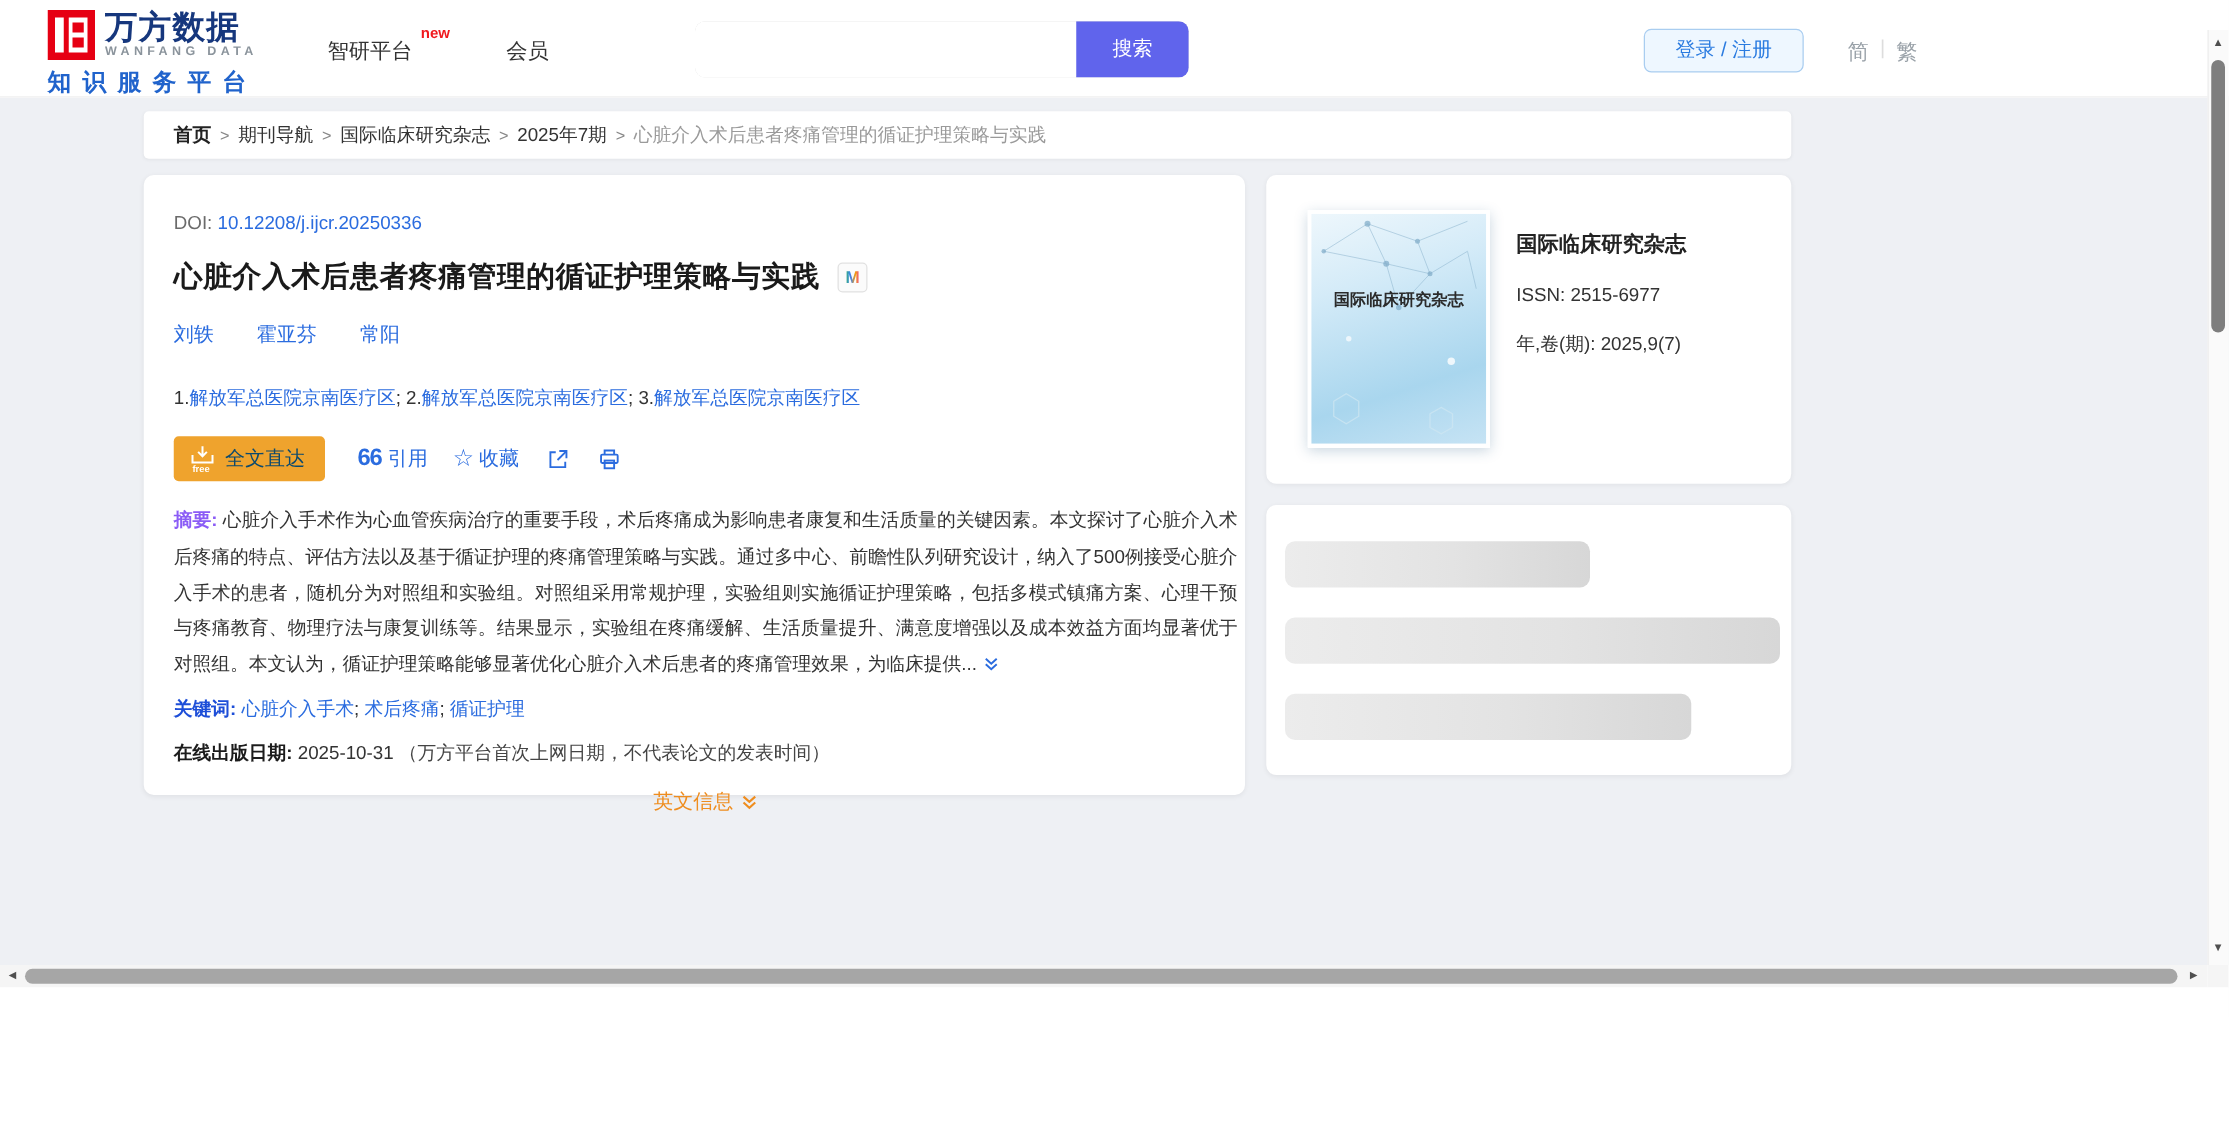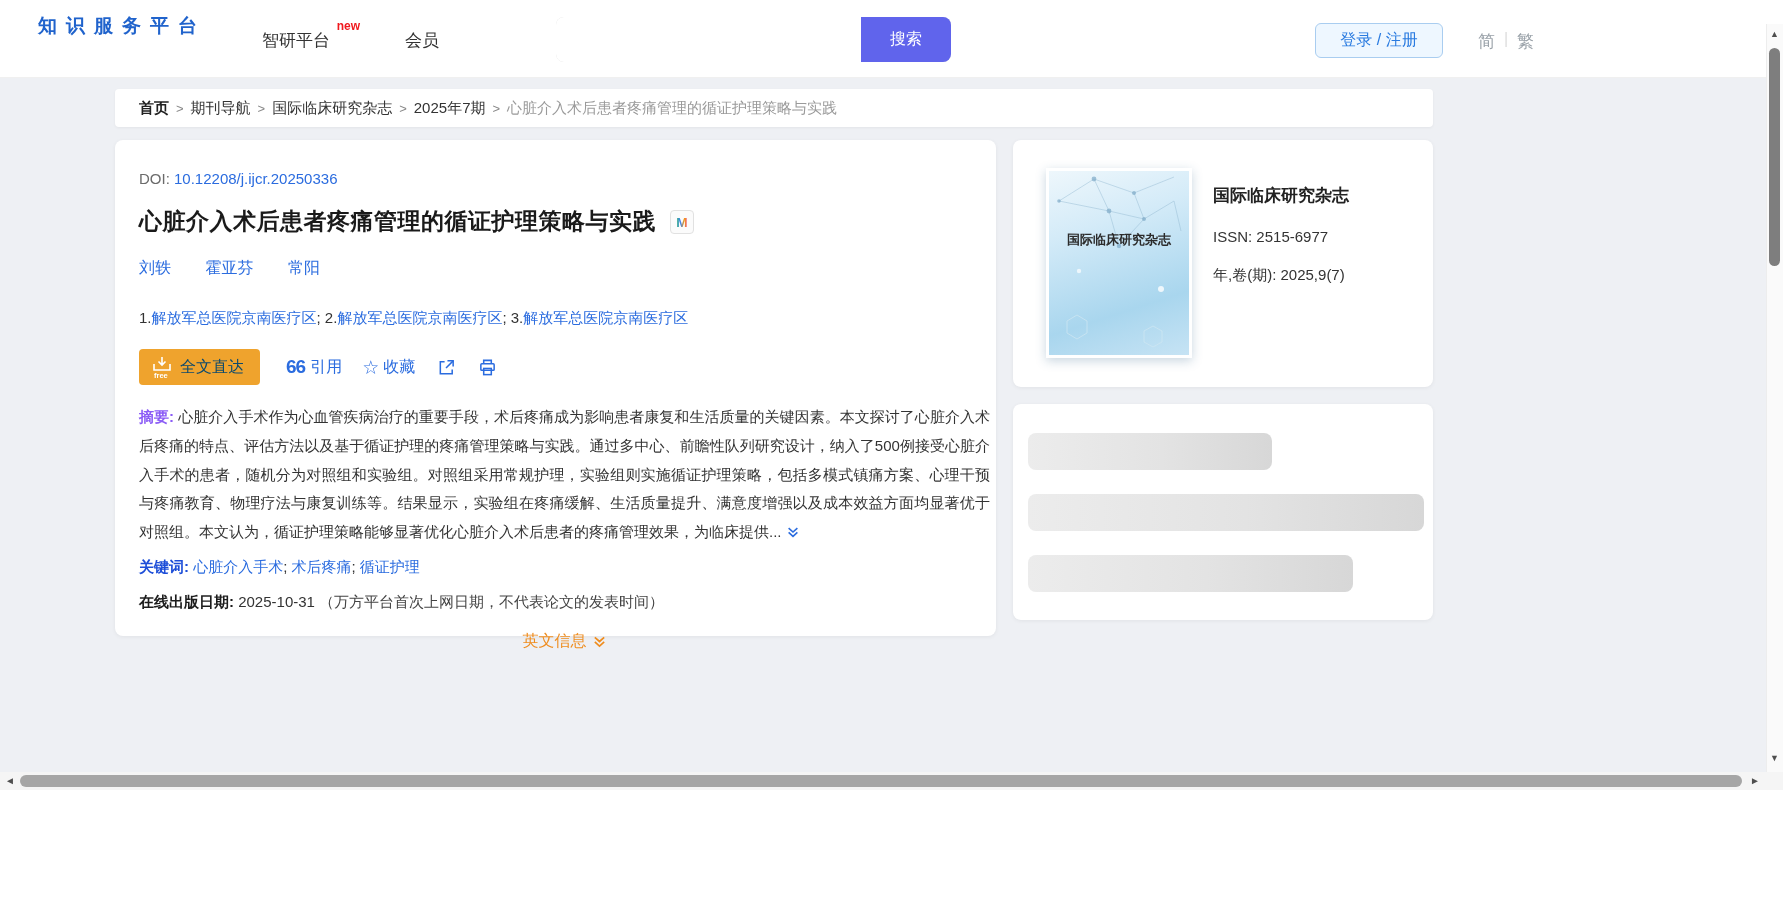--- a/index.html
+++ b/index.html
@@ -91,20 +91,35 @@
   .below-white { position:absolute; left:0; top:790px; width:1783px; height:108px; background:#fff; }
 </style>
 </head>
 <body>
 
 <div class="canvas">
   <div class="content-bg"></div>
 
   <div class="header">
     <div class="logo-wrap">
+      <div class="logo-row">
+        <div class="logo-box">
+          <svg width="38" height="40" viewBox="0 0 38 40">
+            <rect x="0" y="0" width="38" height="40" fill="#e60013"></rect>
+            <rect x="6" y="6" width="7" height="28" fill="#fff"></rect>
+            <rect x="17" y="6" width="15" height="28" fill="#fff"></rect>
+            <rect x="20" y="10" width="9" height="8" fill="#e60013"></rect>
+            <rect x="20" y="22" width="9" height="8" fill="#e60013"></rect>
+          </svg>
+        </div>
+        <div class="logo-txt">
+          <div class="logo-cn">万方数据</div>
+          <div class="logo-en">WANFANG DATA</div>
+        </div>
+      </div>
       <div class="logo-sub">知识服务平台</div>
     </div>
 
     <div class="nav-item nav-1" style="position:absolute;">
       <span>智研平台</span>
       <span class="new-badge">new</span>
     </div>
     <div class="nav-item nav-2">
       <span>会员</span>
     </div>

